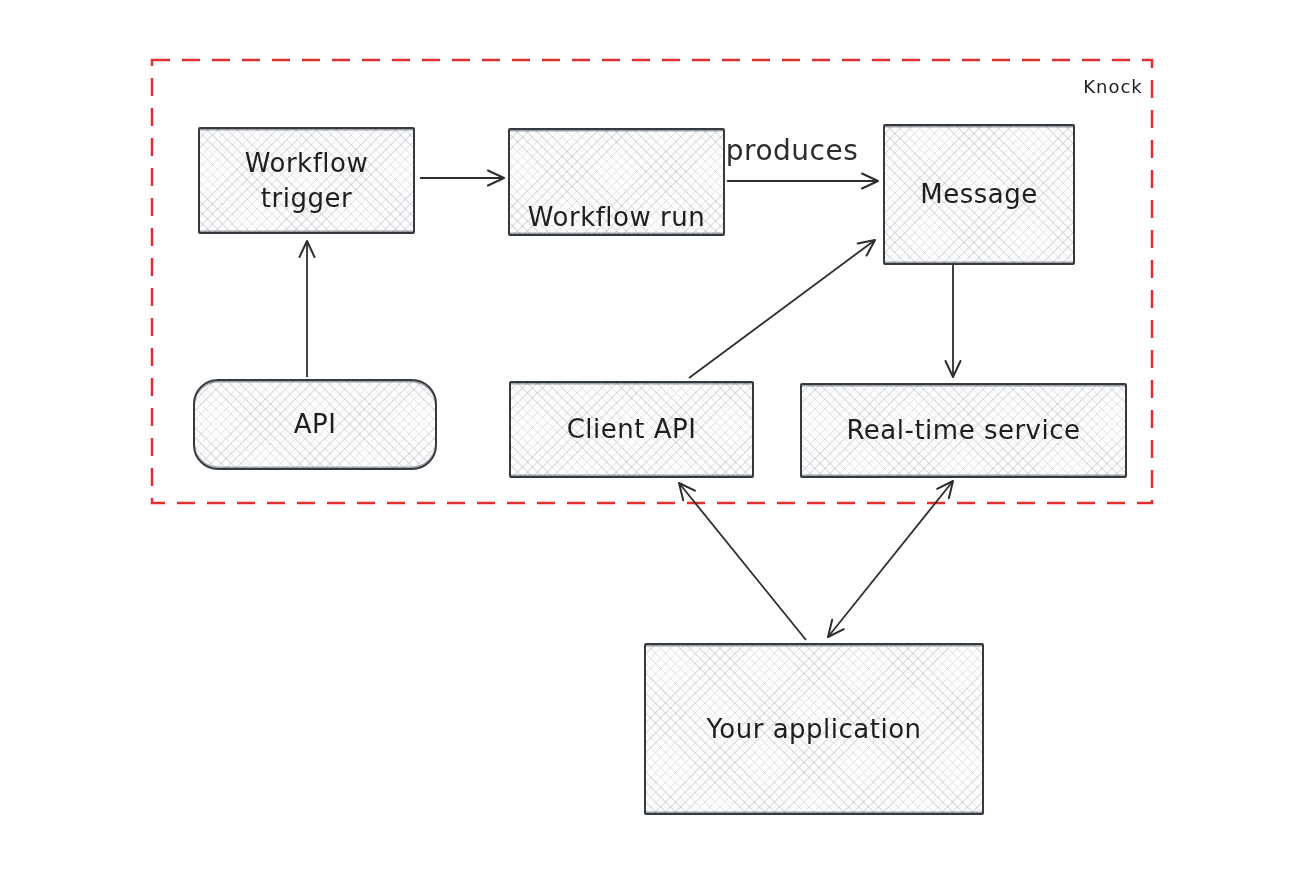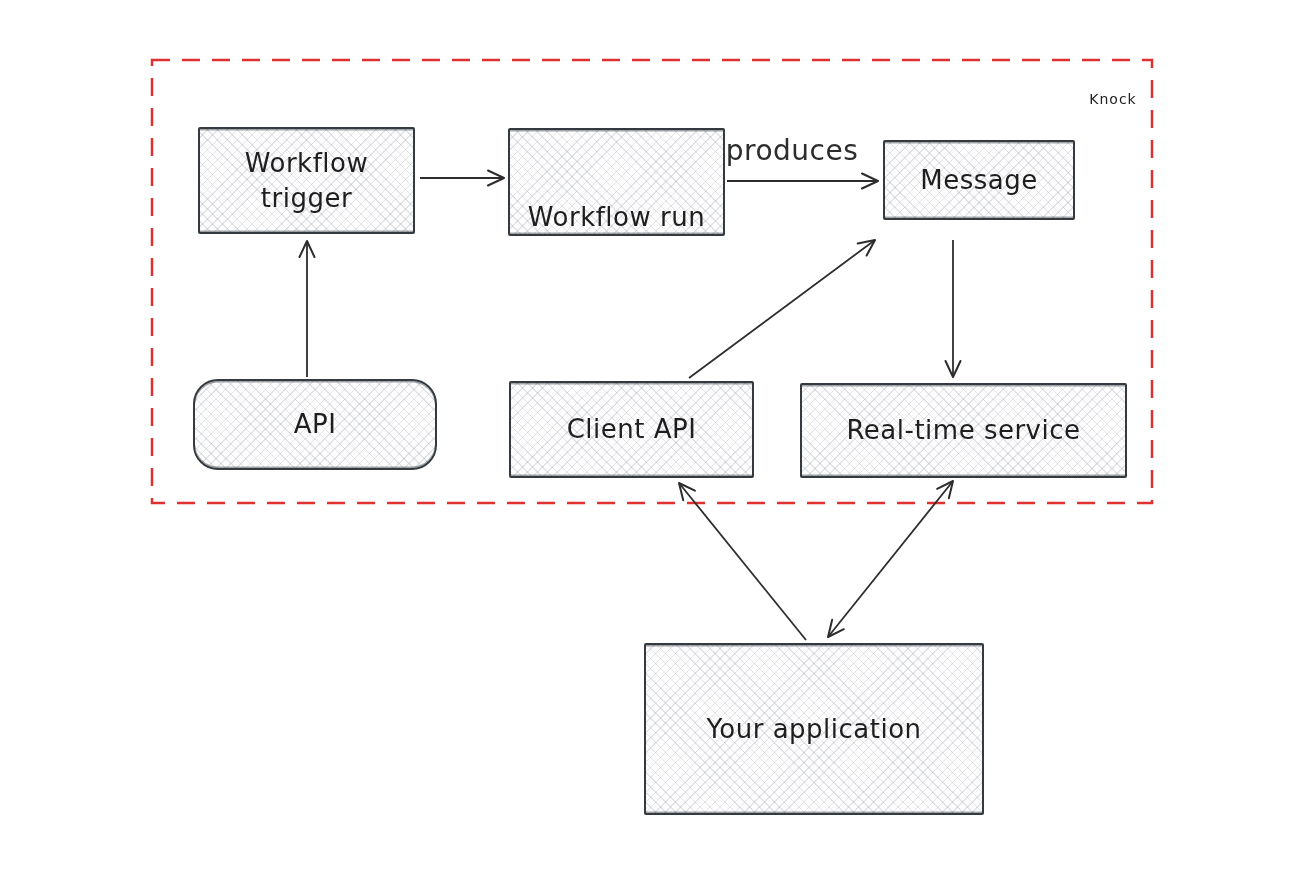--- a/index.html
+++ b/index.html
@@ -47,23 +47,22 @@
   .node .node-line {
     display: block;
   }
   .float-label {
     position: absolute;
     transform: translate(-50%, -50%);
     color: #2d2d2d;
     white-space: nowrap;
   }
   .knock-label {
-    font-size: 14px;
+    font-size: 18px;
     letter-spacing: 1px;
-    margin-top: 13px;
   }
   .arrow-label {
     font-size: 28px;
     letter-spacing: 0.5px;
   }
 </style>
 </head>
 <body>
 
 <div class="stage">
@@ -86,21 +85,21 @@
   </svg>
 
   <div id="node-layer">
       <div class="node" style="left: 198px; top: 127px; width: 217px; height: 107px;">
         <span class="node-line">Workflow</span>
         <span class="node-line">trigger</span>
       </div>
       <div class="node" style="left: 508px; top: 128px; width: 217px; height: 108px; justify-content: flex-end;">
         <span class="node-line">Workflow run</span>
       </div>
-      <div class="node" style="left: 883px; top: 140px; width: 192px; height: 80px;">
+      <div class="node" style="left: 883px; top: 124px; width: 192px; height: 141px;">
         <span class="node-line">Message</span>
       </div>
       <div class="node" style="left: 193px; top: 379px; width: 244px; height: 91px; border-radius: 25px;">
         <span class="node-line">API</span>
       </div>
       <div class="node" style="left: 509px; top: 381px; width: 245px; height: 97px;">
         <span class="node-line">Client API</span>
       </div>
       <div class="node" style="left: 800px; top: 383px; width: 327px; height: 95px;">
         <span class="node-line">Real-time service</span>

